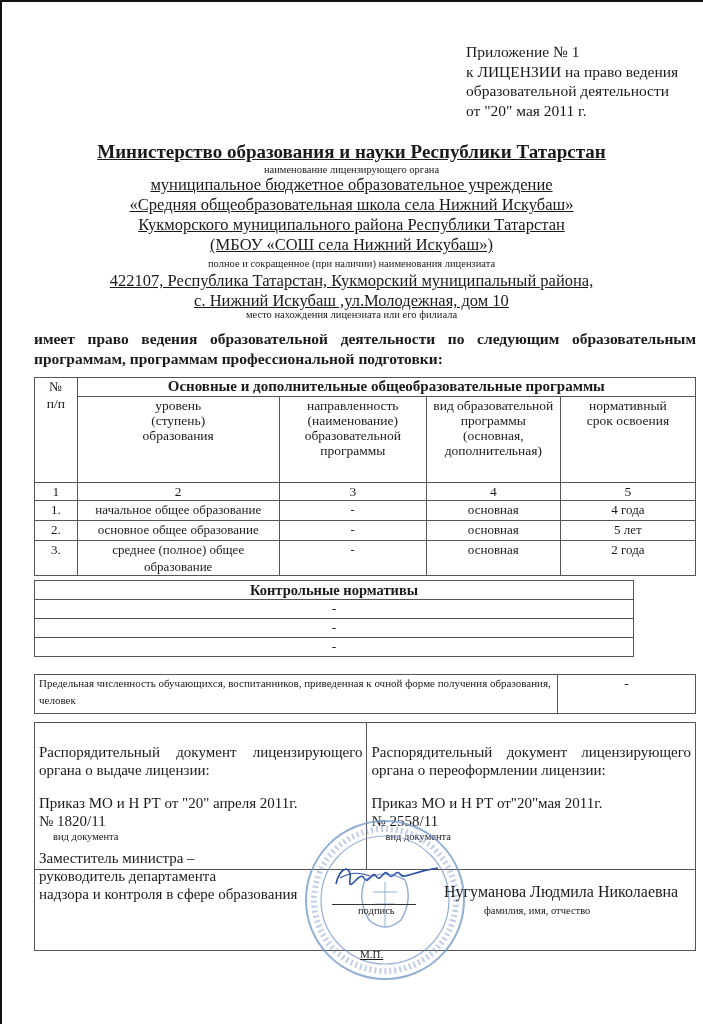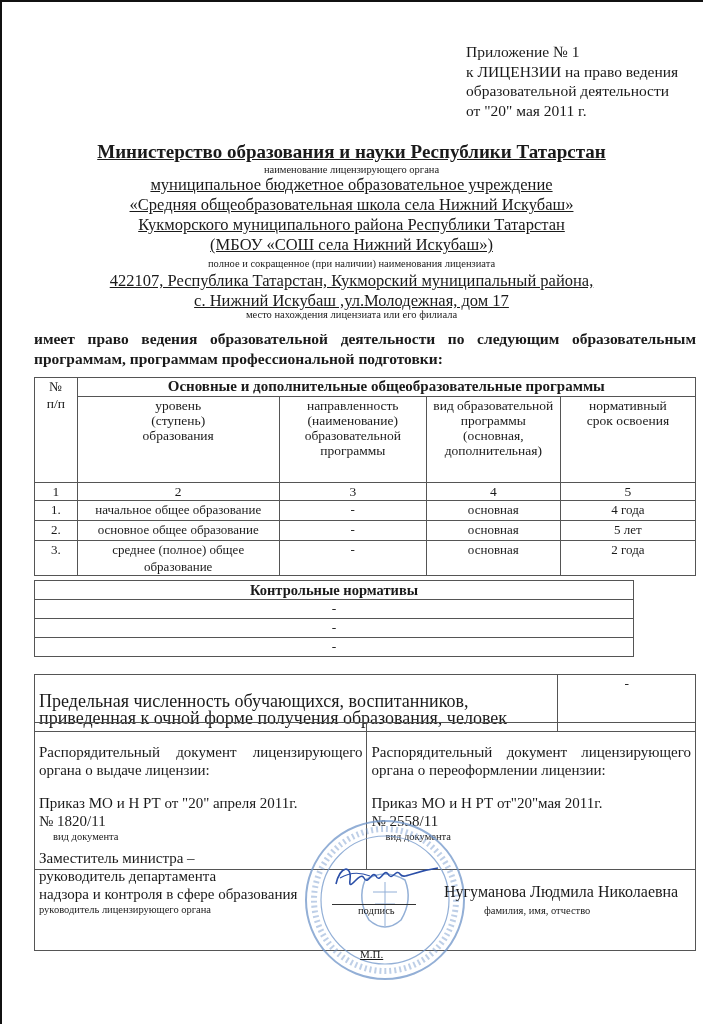--- a/index.html
+++ b/index.html
@@ -40,21 +40,21 @@
   .main-table .num-row td { height: 17px; line-height: 17px; }
   .main-table .data-row td { height: 19px; line-height: 17px; font-size: 13px; }
   .main-table .data-row.tall td { height: 34px; }
 
   .ctrl-table { left: 34px; top: 580px; width: 600px; }
   .ctrl-table td { height: 18px; line-height: 18px; }
   .ctrl-table .ctrl-title { font-weight: bold; font-size: 14.5px; }
 
   .limit-table { left: 34px; top: 674px; width: 662px; }
   .limit-table td { height: 38px; line-height: 17px; }
-  .limit-table .lt { text-align: left; padding: 18px 4px 0 4px; font-size: 18px; }
+  .limit-table .lt { text-align: left; padding: 0 4px 0 4px; font-size: 11px; }
 
   .orders-table { left: 34px; top: 722px; width: 662px; }
   .orders-table td { text-align: left; padding: 20px 4px; height: 106px; font-size: 15px; line-height: 18px; }
   .orders-table .label { text-align: justify; text-align-last: left; }
   .orders-table .order-line { margin-top: 15px; }
   .orders-table .sub { font-size: 10.5px; line-height: 13px; padding-left: 14px; }
 
   .sign-table { left: 34px; top: 838px; width: 662px; }
   .sign-table td { height: 112px; border-top: none; }
   .signer { position: absolute; left: 39px; top: 849px; font-size: 15px; line-height: 18px; text-align: left; }
@@ -87,21 +87,21 @@
 <div class="center-block org">
   <div><span>муниципальное бюджетное образовательное учреждение</span></div>
   <div><span>«Средняя общеобразовательная школа села Нижний Искубаш»</span></div>
   <div><span>Кукморского муниципального района Республики Татарстан</span></div>
   <div><span>(МБОУ «СОШ села Нижний Искубаш»)</span></div>
 </div>
 <div class="center-block caption cap2">полное и сокращенное (при наличии) наименования лицензиата</div>
 
 <div class="center-block addr">
   <div><span>422107, Республика Татарстан, Кукморский муниципальный района,</span></div>
-  <div><span>с. Нижний Искубаш ,ул.Молодежная, дом 17</span></div>
+  <div><span>с. Нижний Искубаш ,ул.Молодежная, дом 10</span></div>
 </div>
 <div class="center-block caption cap3">место нахождения лицензиата или его филиала</div>
 
 <div class="right-text">имеет право ведения образовательной деятельности по следующим образовательным программам, программам профессиональной подготовки:</div>
 
 <table class="main-table">
   <colgroup>
     <col style="width:43px">
       <col style="width:200px">
       <col style="width:148px">
@@ -221,20 +221,19 @@
 
 <svg class="signature" viewBox="0 0 110 40">
   <path d="M6 24 C10 6, 22 4, 20 20 C18 34, 30 10, 34 18 C38 26, 42 10, 46 16 C50 24, 54 8, 58 14 C62 22, 66 8, 70 14 C74 20, 80 12, 108 8" fill="none" stroke-width="1.6" stroke="#2b4fa8"></path>
   <path d="M10 18 C20 12, 30 12, 40 16" fill="none" stroke-width="1.2" stroke="#2b4fa8"></path>
 </svg>
 
 <div class="signer">
   <div>Заместитель министра –</div>
   <div>руководитель департамента</div>
   <div>надзора и контроля в сфере образования</div>
-  <div class="sub">руководитель лицензирующего органа</div>
 </div>
 
 <div class="sig-line"></div>
 <div class="sig-caption">подпись</div>
 <div class="mp">М.П.</div>
 <div class="fio">Нугуманова Людмила Николаевна</div>
 <div class="fio-caption">фамилия, имя, отчество</div>
 
 </body></html>

